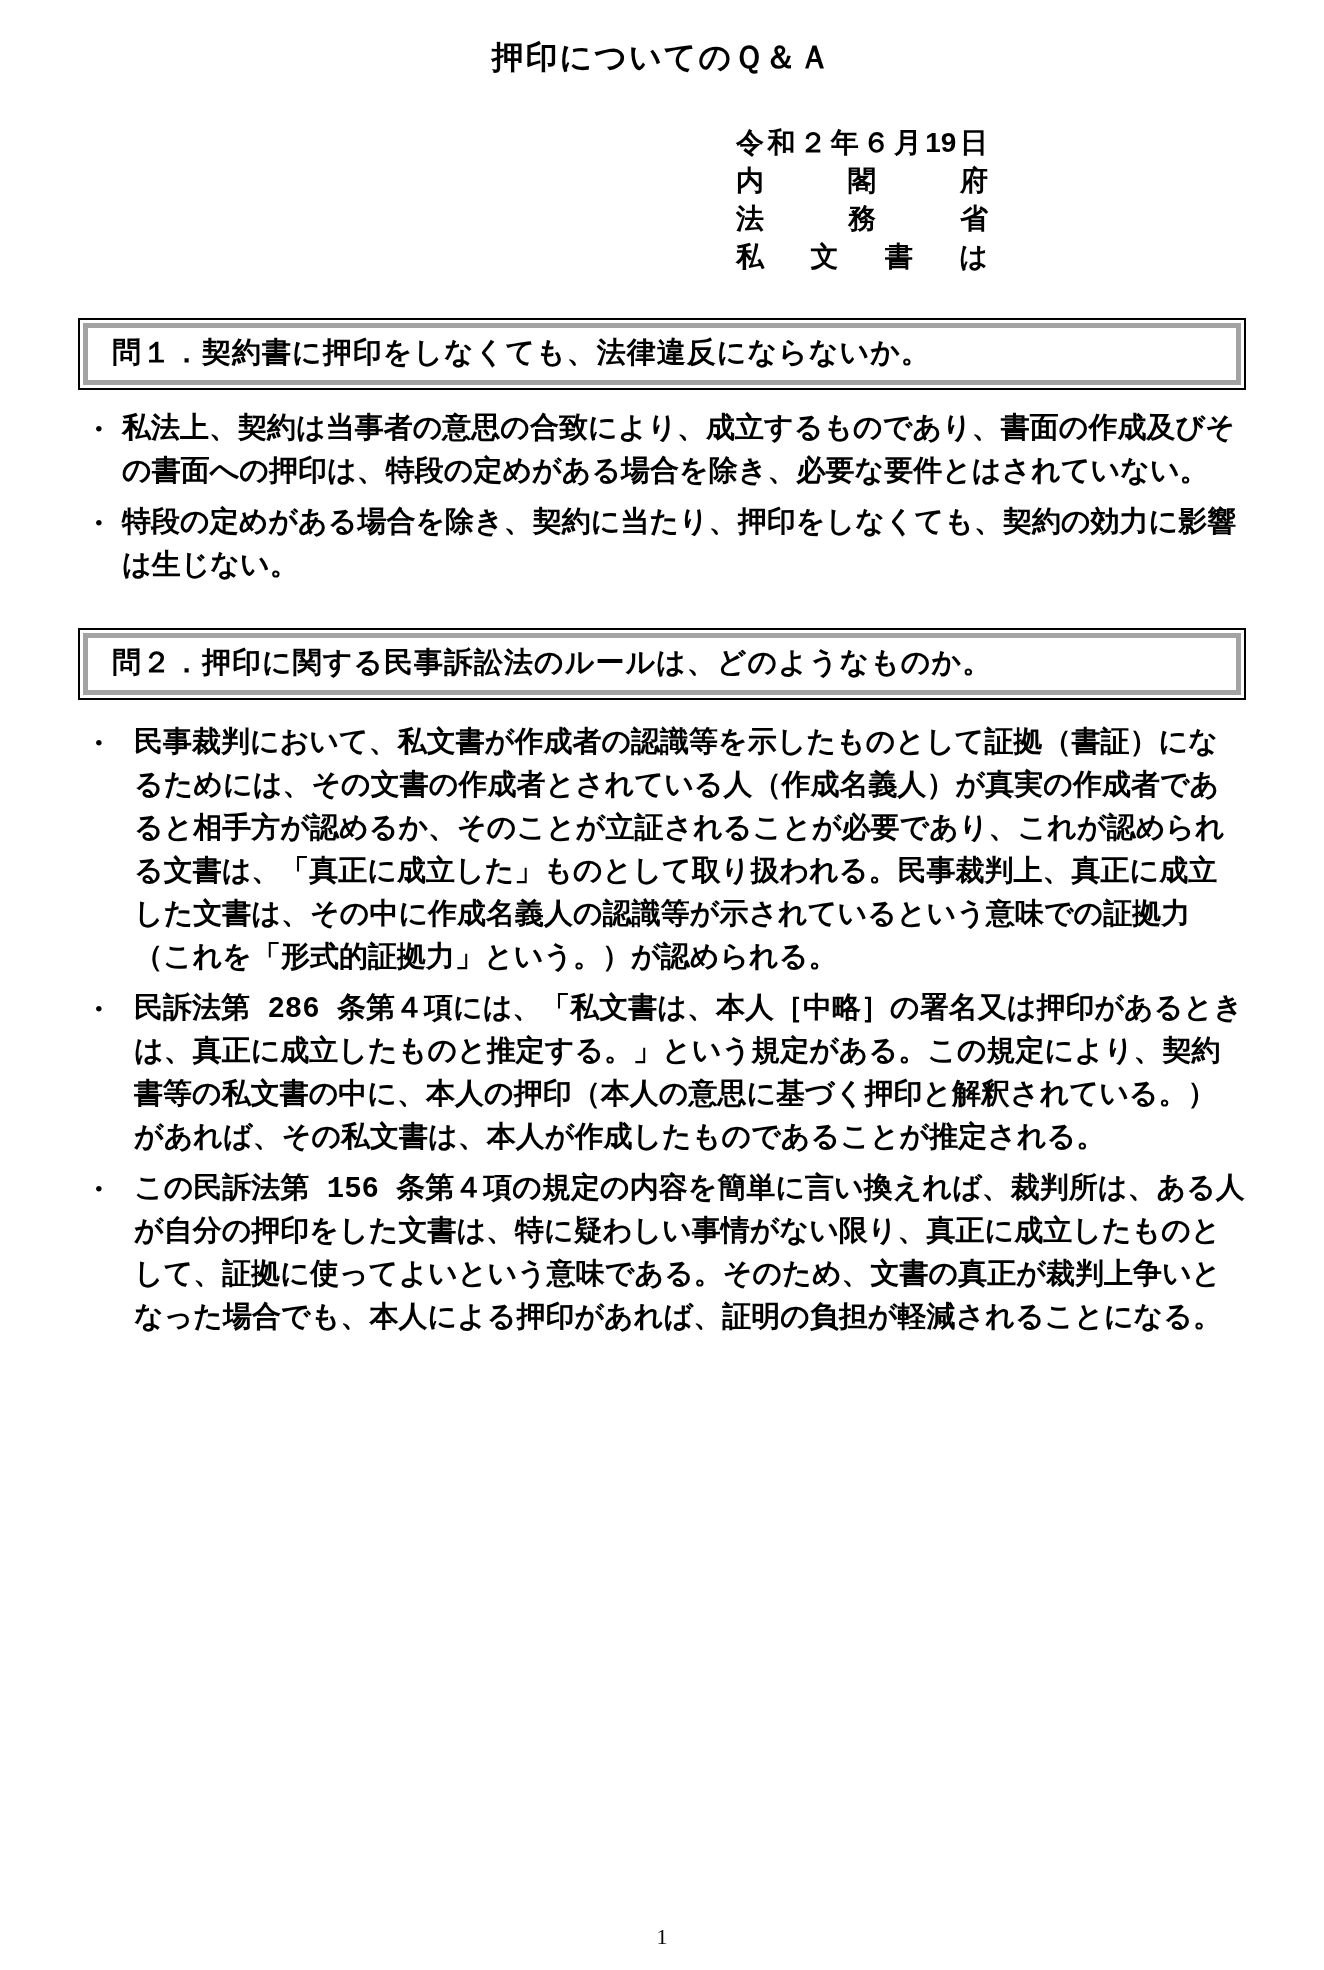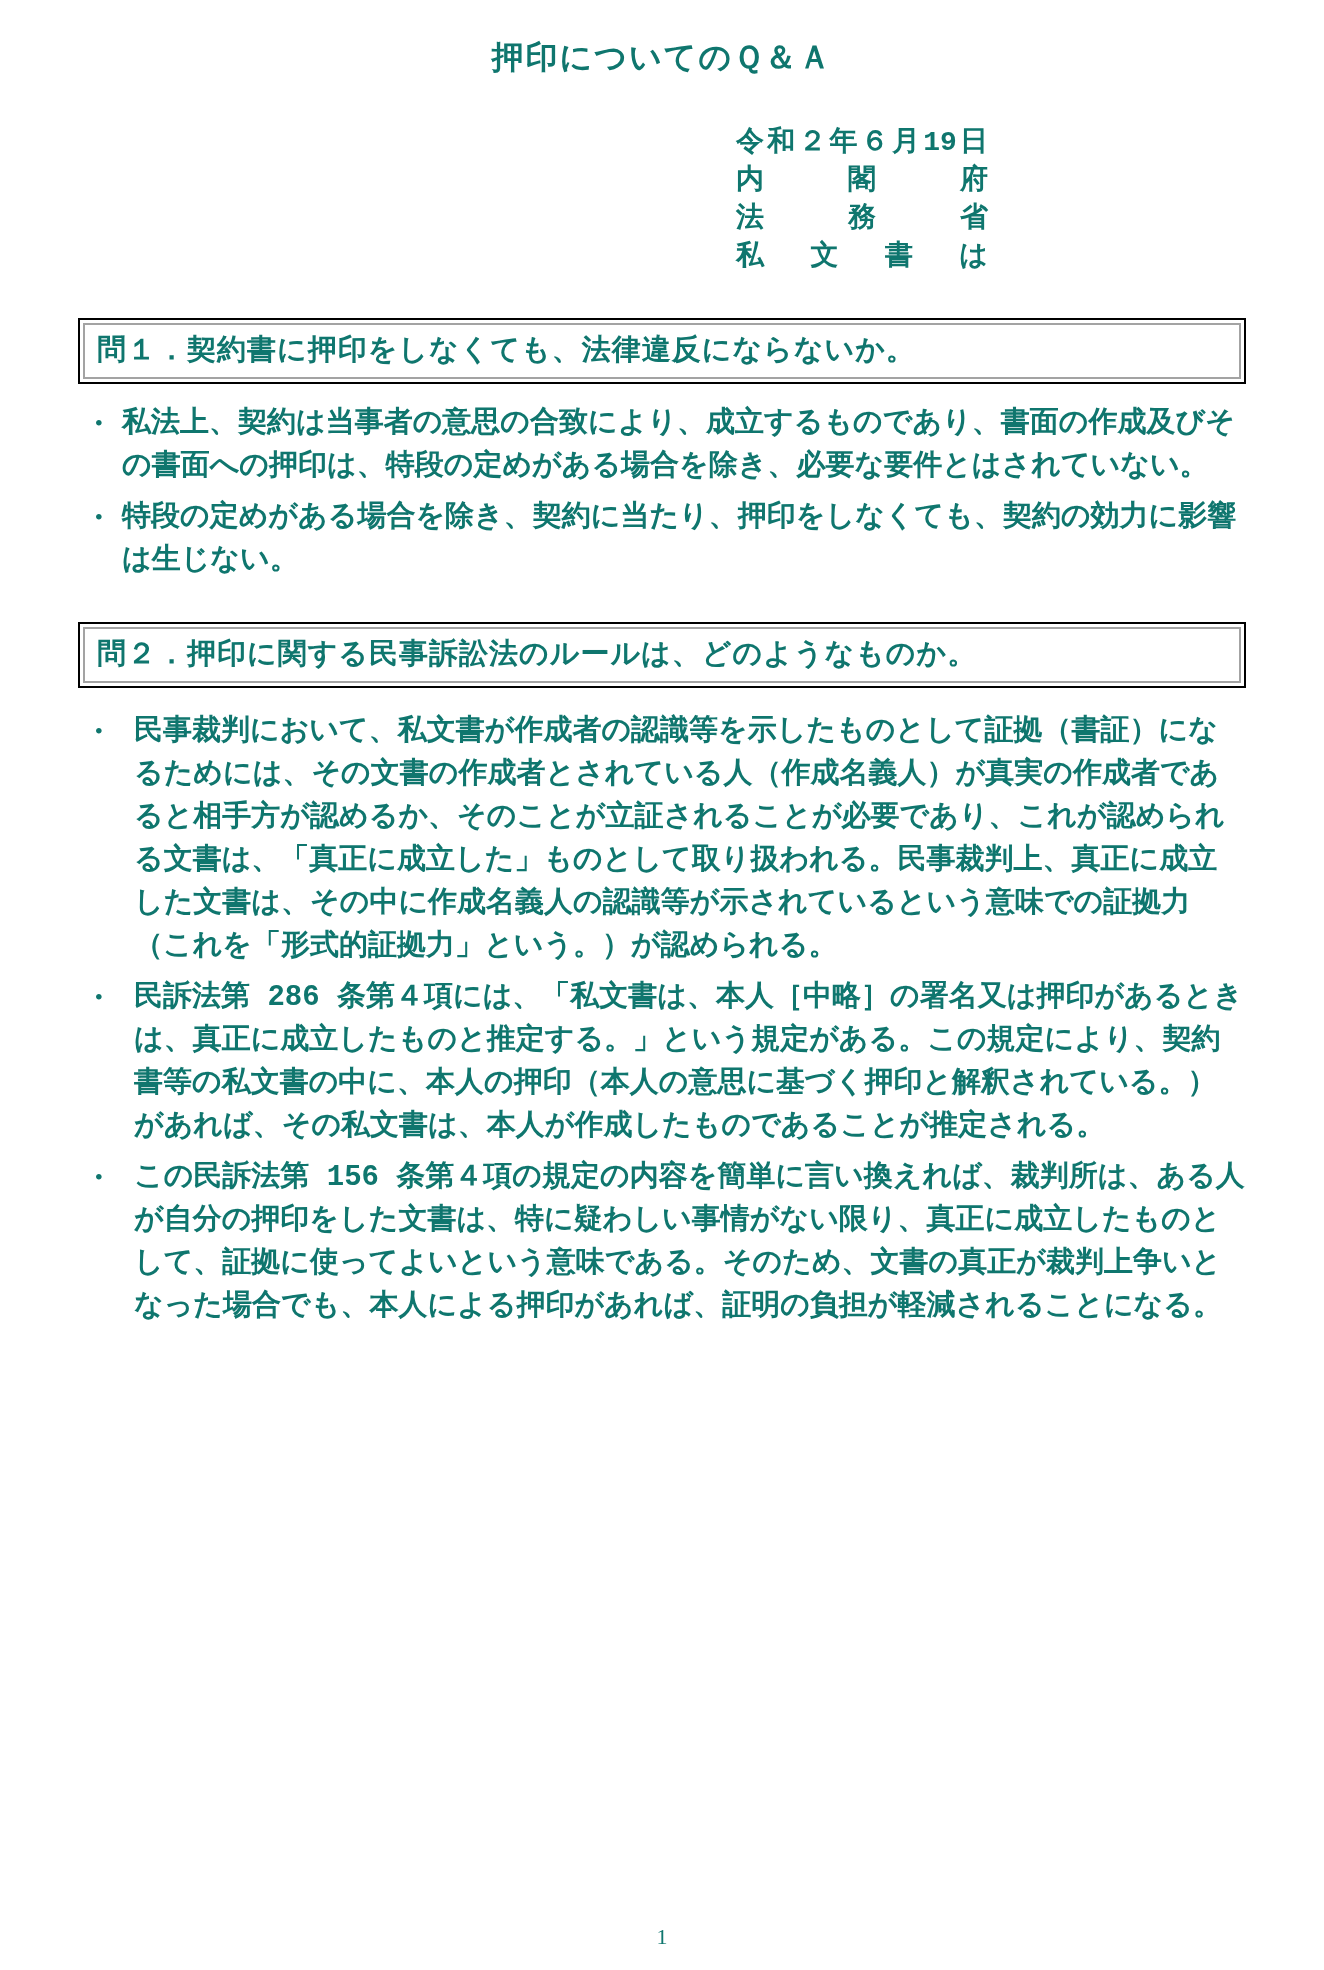--- a/index.html
+++ b/index.html
@@ -6,54 +6,53 @@
     margin: 0;
     padding: 0;
     background: #e8e8e8;
   }
   .page {
     position: relative;
     width: 1324px;
     height: 1970px;
     margin: 0 auto;
     background: #ffffff;
-    color: #0f766e;
+    color: #000000;
     font-family: "Liberation Sans", "DejaVu Sans", sans-serif;
     font-weight: bold;
     box-sizing: border-box;
     padding: 30px 78px 0 78px;
     overflow: hidden;
   }
   .doc-title {
     text-align: center;
     font-size: 32px;
     letter-spacing: 2px;
     margin-top: 6px;
   }
   .date-block {
     width: 252px;
     margin-top: 44px;
     margin-left: auto;
     margin-right: 258px;
     font-size: 28px;
     line-height: 38px;
-    font-family: Liberation Mono, monospace;
   }
   .date-line {
     text-align: justify;
     text-align-last: justify;
   }
   .question-box-outer {
     border: 2px solid #000;
     padding: 3px;
     margin-top: 42px;
   }
   .question-box-inner {
-    border: 2px solid #a3a3a3;
-    padding: 5px 12px 7px 12px;
+    border: 5px solid #a3a3a3;
+    padding: 5px 12px 7px 24px;
     font-size: 29px;
     letter-spacing: 1px;
   }
   .bullet-list {
     margin-top: 18px;
     font-size: 29px;
     line-height: 43px;
   }
   .bullet-item {
     display: flex;

